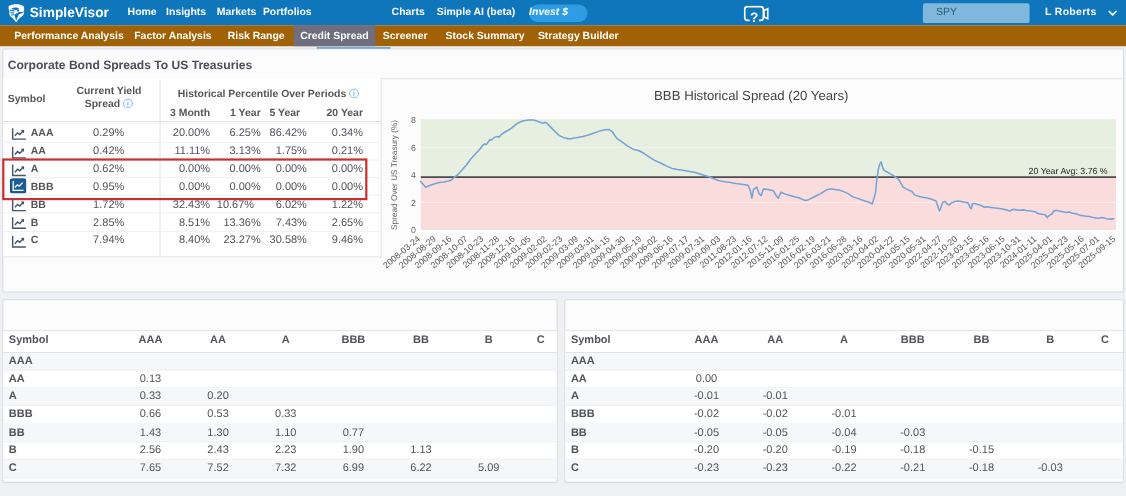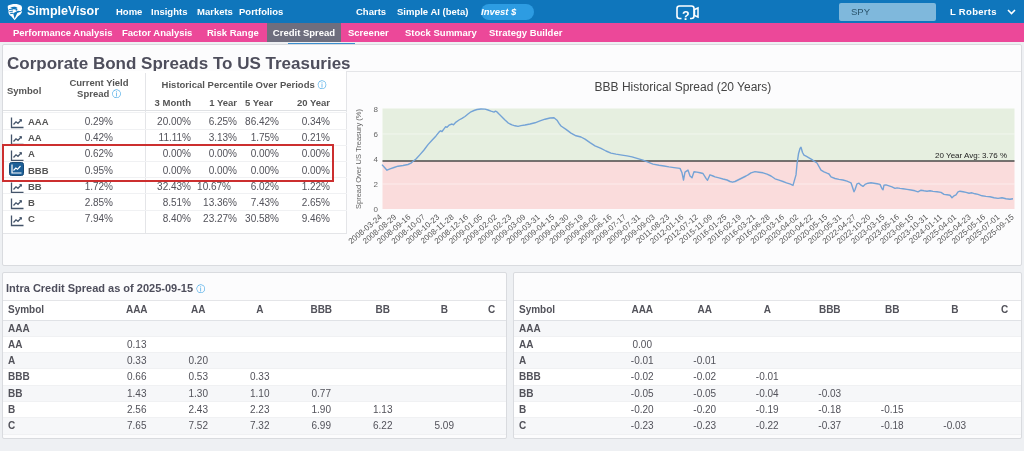--- a/index.html
+++ b/index.html
@@ -18,32 +18,32 @@
   border-radius:9px; color:#fff; font-size:9.5px; font-weight:bold; text-align:left;
   line-height:16.5px; font-style:italic; }
 #spybox { position:absolute; left:839px; top:2.5px; width:97px; height:18px; background:#7fb8dc;
   border-radius:2px; color:#2c566e; font-size:9.5px; line-height:18px; padding-left:12px; }
 #helpicon { position:absolute; left:676px; top:5px; }
 #user { position:absolute; left:950px; top:0; height:23px; line-height:23px; color:#fff;
   font-size:9.5px; font-weight:bold; letter-spacing:0.3px; }
 
 
 
-#subnav { position:absolute; left:0; top:23px; width:1024px; height:19px; background:#ec4899; }
+#subnav { position:absolute; left:0; top:23px; width:1024px; height:19px; background:#a16207; }
 #subnav .sn { position:absolute; top:0; height:19px; line-height:19px; color:#fff;
   font-size:9.5px; font-weight:bold; white-space:nowrap; }
 #csbox { position:absolute; left:267px; top:0; width:74px; height:19px; background:#6e6e7e;
   text-align:center; color:#fff; font-size:9.5px; font-weight:bold; line-height:19px; }
 
 
 .panel { position:absolute; background:#fcfcfd; border:1px solid #d9dbdf; border-radius:2px; }
 #toppanel { left:2px; top:44px; width:1020px; height:222px; }
 #bl { left:2px; top:272px; width:505px; height:167px; }
 #br { left:513px; top:272px; width:509px; height:167px; }
-.ptitle { position:absolute; left:4px; top:9px; font-size:17px; font-weight:bold; color:#4e4e5c; }
+.ptitle { position:absolute; left:4px; top:9px; font-size:11px; font-weight:bold; color:#4e4e5c; }
 .pline { position:absolute; left:0; top:25.5px; width:100%; border-top:1px solid #e4e5e8; }
 
 
 #ltable { position:absolute; left:0px; top:26px; width:344px; height:163px; background:#fff;
   border-right:1px solid #e4e5e8; border-bottom:1px solid #e4e5e8; }
 #ltable .h { position:absolute; font-size:9.5px; font-weight:bold; color:#555; white-space:nowrap; }
 #ltable .vsep { position:absolute; left:142px; top:2px; height:160px; border-left:1px solid #e4e5e8; }
 .trow { position:absolute; left:0; width:344px; height:16.2px; border-top:1px solid #f0f1f3; }
 .ric { position:absolute; }
 .rsym { position:absolute; left:25px; top:2.5px; font-size:9.5px; font-weight:bold; color:#555; }
@@ -273,21 +273,20 @@
 <text x="595.7" y="147.0" transform="rotate(-40 595.7 147.0)" text-anchor="end" class="xl">2024-01-11</text>
 <text x="610.0" y="147.0" transform="rotate(-40 610.0 147.0)" text-anchor="end" class="xl">2025-04-01</text>
 <text x="624.4" y="147.0" transform="rotate(-40 624.4 147.0)" text-anchor="end" class="xl">2025-04-23</text>
 <text x="638.8" y="147.0" transform="rotate(-40 638.8 147.0)" text-anchor="end" class="xl">2025-05-16</text>
 <text x="653.1" y="147.0" transform="rotate(-40 653.1 147.0)" text-anchor="end" class="xl">2025-07-01</text>
 <text x="667.5" y="147.0" transform="rotate(-40 667.5 147.0)" text-anchor="end" class="xl">2025-09-15</text>
   </svg>
 </div>
 
 <div class="panel" id="bl">
-<div class="phead">Intra Credit Spread as of 2025-09-15 <span class="info">ⓘ</span></div>
 <div class="itable">
 <div class="ihead">
         <div class="isym" style="width:103px">Symbol</div>
         <div class="c" style="width:61.5px">AAA</div>
         <div class="c" style="width:61.5px">AA</div>
         <div class="c" style="width:61.5px">A</div>
         <div class="c" style="width:61.5px">BBB</div>
         <div class="c" style="width:61.5px">BB</div>
         <div class="c" style="width:61.5px">B</div>
         <div class="c" style="width:33px">C</div>
@@ -435,19 +434,19 @@
         <div class="c" style="width:62.5px">-0.18</div>
         <div class="c" style="width:62.5px">-0.15</div>
         <div class="c" style="width:62.5px"></div>
         <div class="c" style="width:37px"></div>
       </div>
 <div class="irow odd">
         <div class="isym" style="width:97px">C</div>
         <div class="c" style="width:62.5px">-0.23</div>
         <div class="c" style="width:62.5px">-0.23</div>
         <div class="c" style="width:62.5px">-0.22</div>
-        <div class="c" style="width:62.5px">-0.37</div>
+        <div class="c" style="width:62.5px">-0.21</div>
         <div class="c" style="width:62.5px">-0.18</div>
         <div class="c" style="width:62.5px">-0.03</div>
         <div class="c" style="width:37px"></div>
       </div>
 </div>
 <div class="hline"></div>
 </div>
 </body></html>

